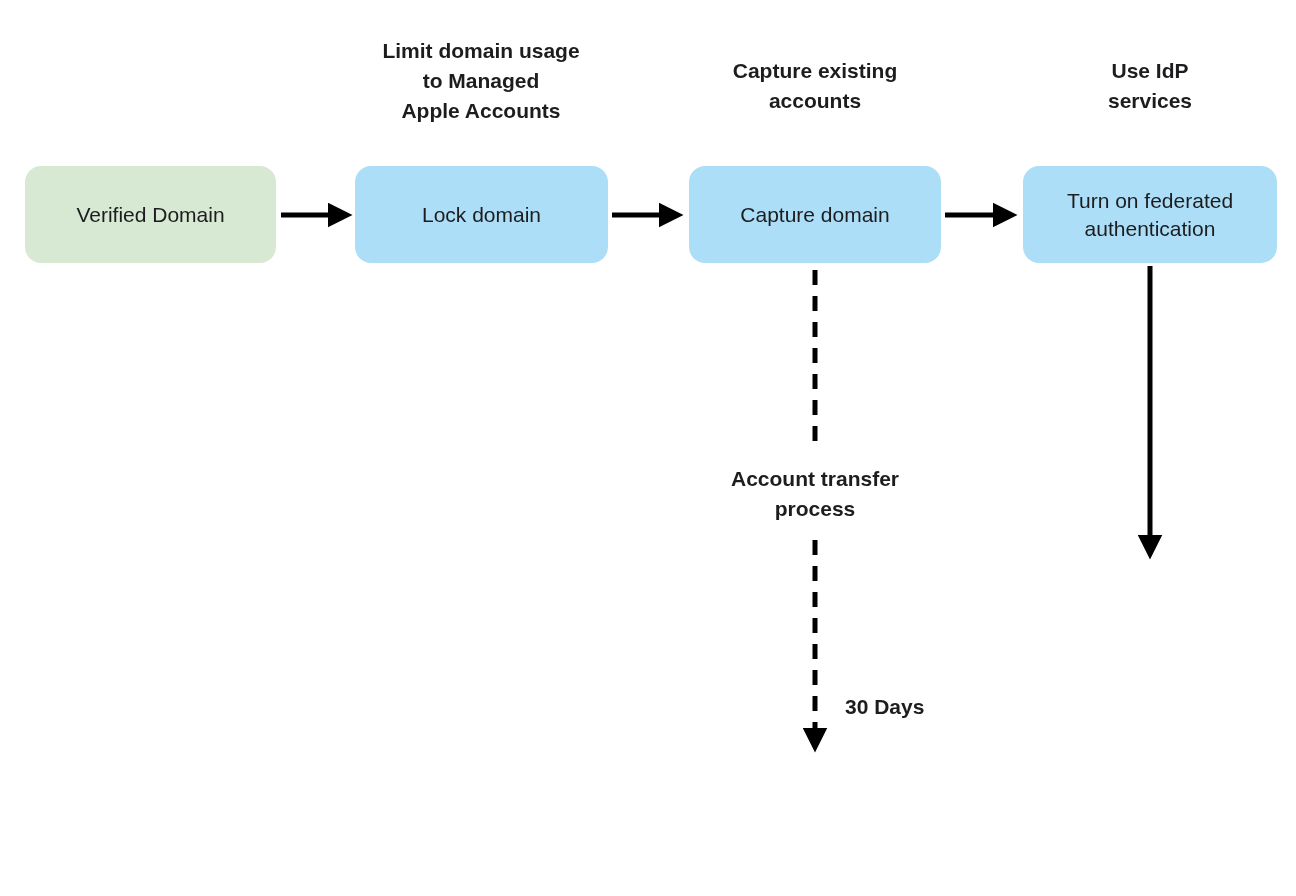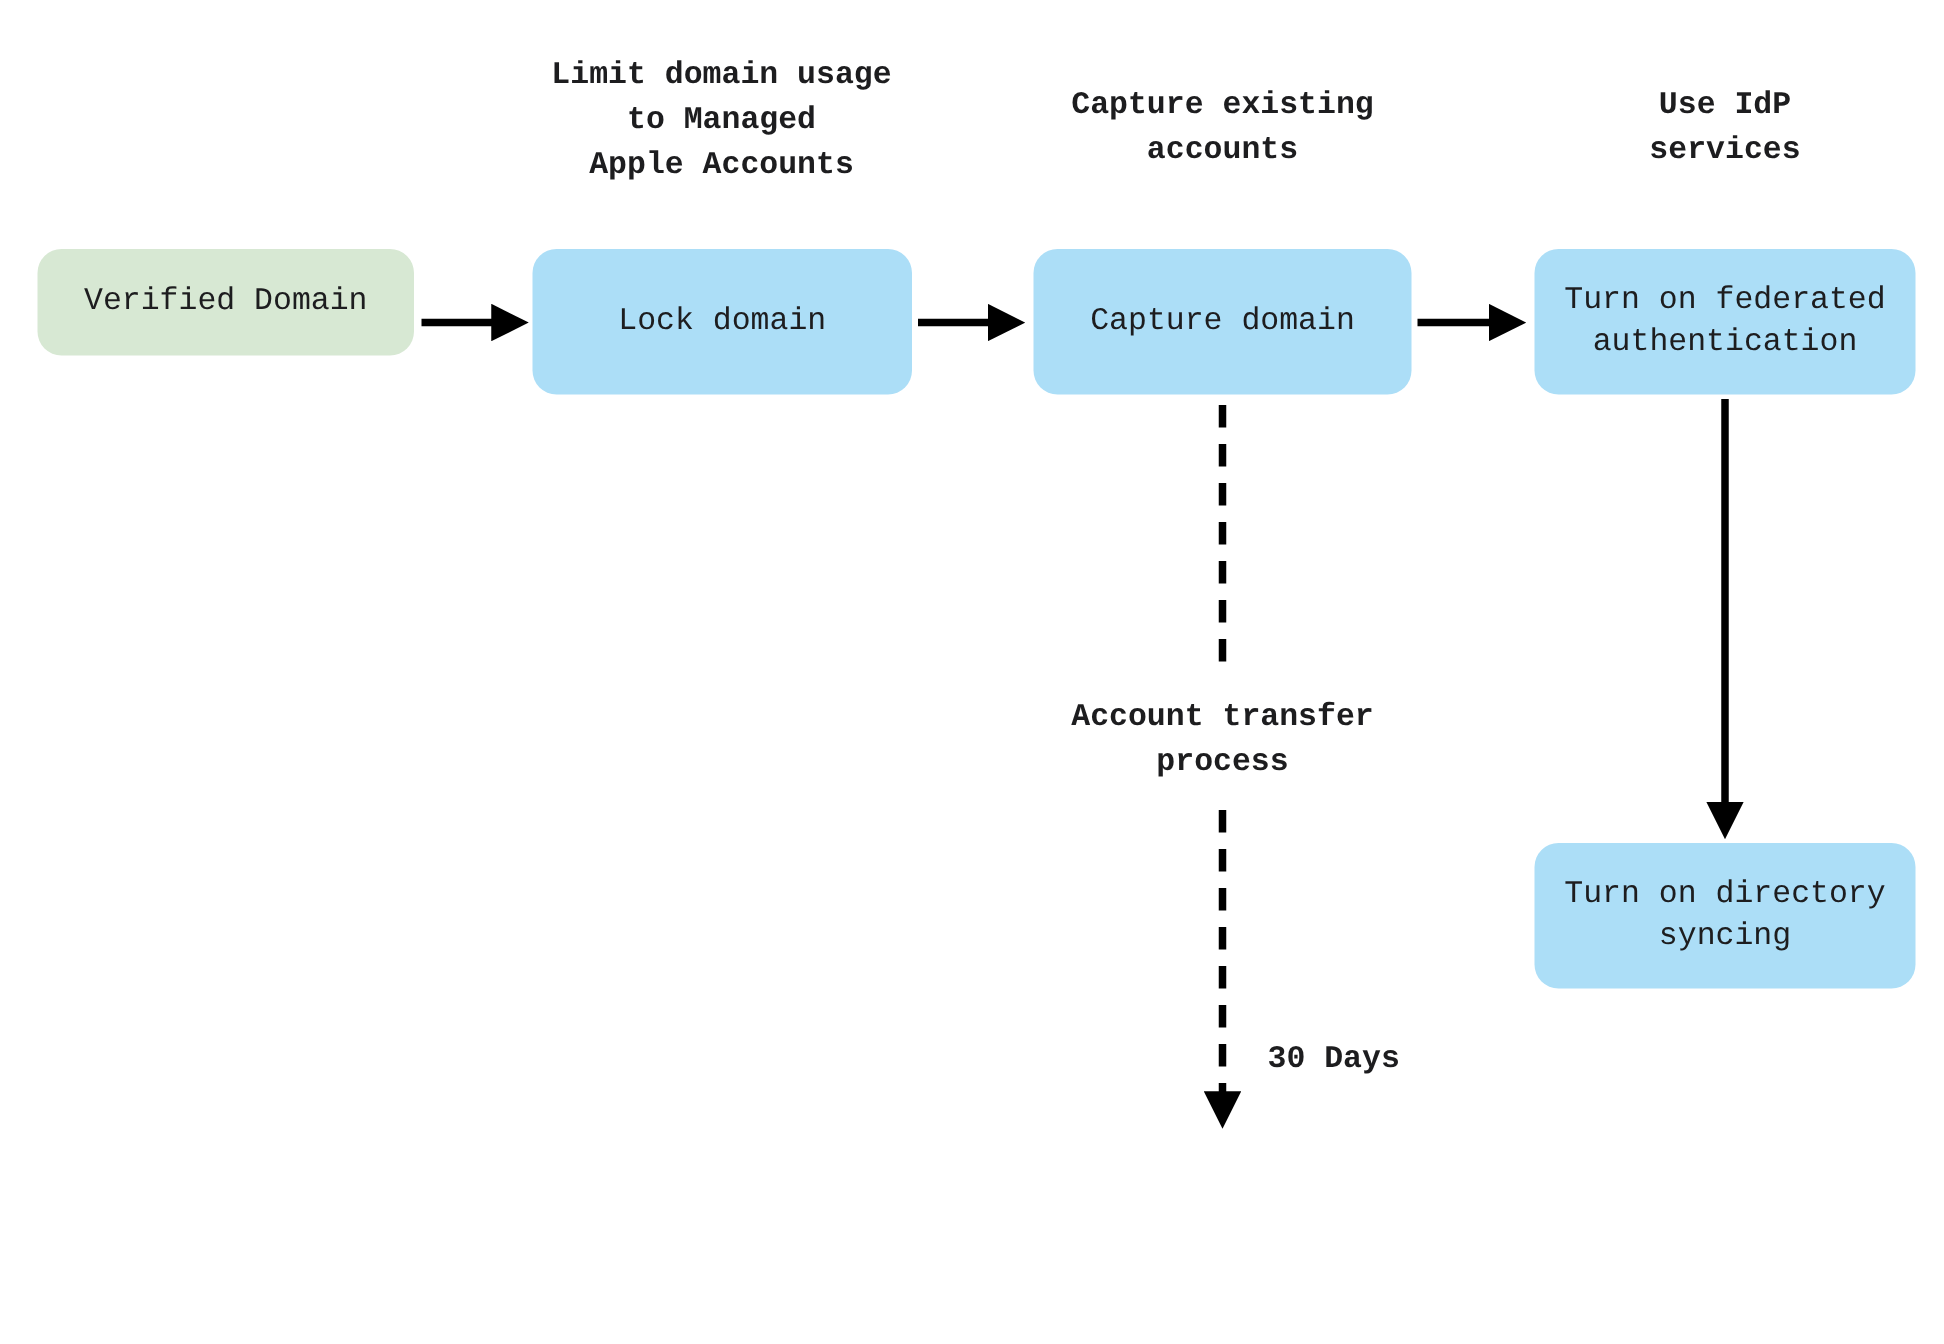--- a/index.html
+++ b/index.html
@@ -1,21 +1,21 @@
 <!DOCTYPE html>
 <html style="--start-fill: #d7e8d3; --process-fill: #acdef7; --end-fill: #fad8b2; --arrow: #000000; --text: #1d1d1f; --background: #ffffff;"><head>
 <meta charset="utf-8">
 <style>
   html, body { margin: 0; padding: 0; background: #ffffff; }
   .canvas {
     position: relative;
     width: 1296px;
     height: 896px;
     background: var(--background, #ffffff);
-    font-family: Liberation Mono, monospace;
+    font-family: Liberation Sans, sans-serif;
     color: var(--text, #1d1d1f);
     overflow: hidden;
   }
   .arrows-layer {
     position: absolute;
     left: 0; top: 0;
     width: 1296px; height: 896px;
   }
   .arrow {
     stroke: var(--arrow, #000000);
@@ -34,21 +34,21 @@
     padding: 0 10px;
     border-radius: 16px;
     font-size: 21px;
     line-height: 1.32;
     font-weight: 400;
   }
   .node-start   { background: var(--start-fill,   #d7e8d3); }
   .node-process { background: var(--process-fill, #acdef7); }
   .node-end     { background: var(--end-fill,     #fad8b2); }
 
-  .pos-verified  { left: 25px;   top: 166px; width: 251px; height: 71px; }
+  .pos-verified  { left: 25px;   top: 166px; width: 251px; height: 97px; }
   .pos-lock      { left: 355px;  top: 166px; width: 253px; height: 97px; }
   .pos-capture   { left: 689px;  top: 166px; width: 252px; height: 97px; }
   .pos-federated { left: 1023px; top: 166px; width: 254px; height: 97px; }
   .pos-directory { left: 1023px; top: 562px; width: 254px; height: 97px; }
   .pos-captured  { left: 690px;  top: 755px; width: 252px; height: 98px; }
 
   .note {
     position: absolute;
     text-align: center;
     font-size: 21px;
@@ -112,18 +112,15 @@
   </div>
 
   <div class="node node-process pos-lock">
     <span>Lock domain</span>
   </div>
 
   <div class="node node-process pos-federated">
     <span>Turn on federated authentication</span>
   </div>
 
-  <div class="node node-process pos-directory">
-    <span>Turn on directory syncing</span>
-  </div>
 
 
 </div>
 
 </body></html>

